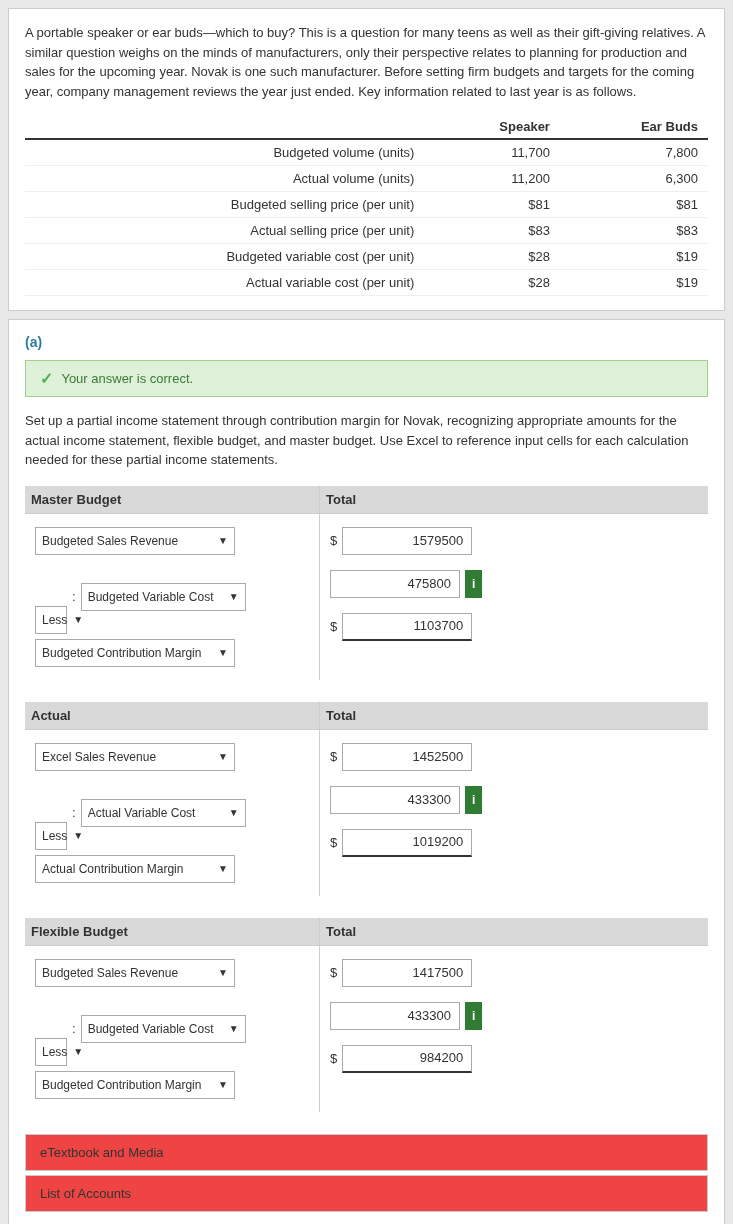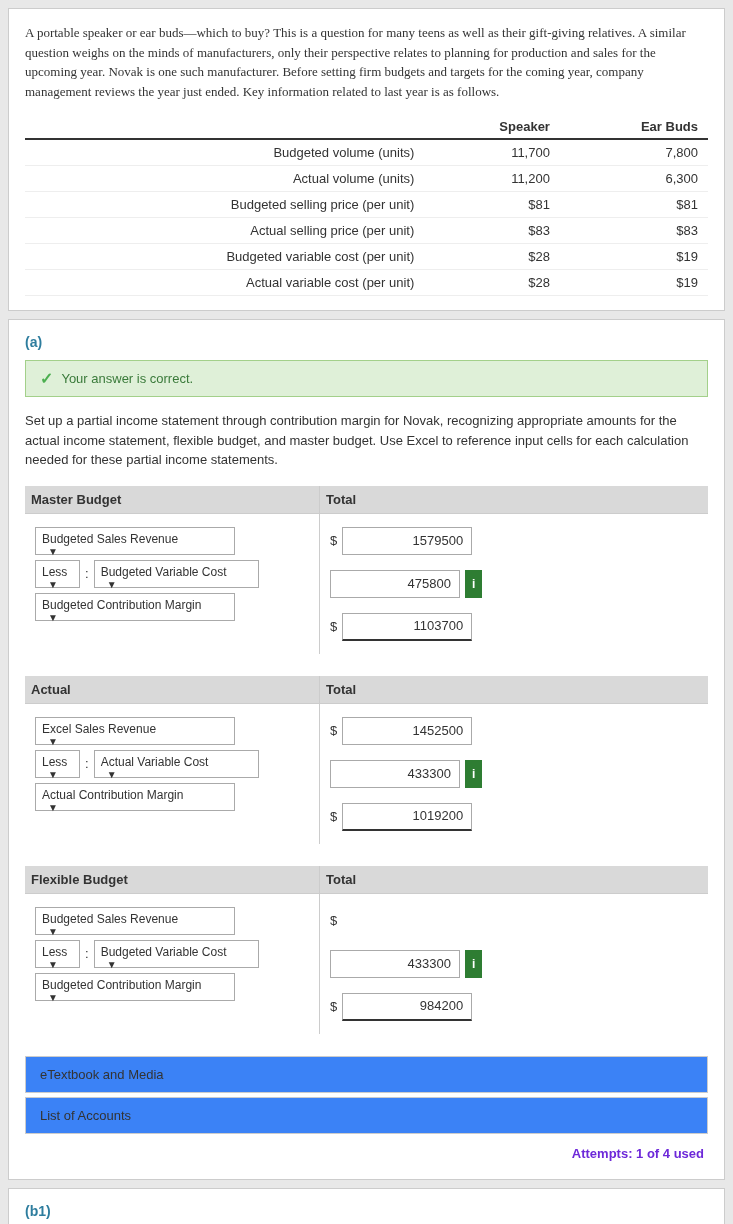--- a/index.html
+++ b/index.html
@@ -15,21 +15,20 @@
       background: #fff;
       border: 1px solid #ccc;
       margin: 8px;
       padding: 14px 16px;
     }
 
     .intro-text {
       font-size: 13px;
       line-height: 1.5;
       color: #333;
-      font-family: Liberation Serif, serif;
     }
 
     
     .data-table {
       width: 100%;
       border-collapse: collapse;
       margin-top: 14px;
     }
     .data-table th {
       text-align: right;
@@ -79,37 +78,38 @@
       margin-bottom: 16px;
       color: #333;
     }
 
     .dropdown-select {
       border: 1px solid #aaa;
       background: #fff;
       padding: 4px 6px;
       font-size: 12px;
       display: flex;
+      align-items: center;
       justify-content: space-between;
       cursor: pointer;
       height: 28px;
-      flex-direction: column;
     }
 
     .dropdown-select .caret {
       margin-left: 6px;
       font-size: 10px;
     }
 
     .main-dropdown {
       width: 200px;
     }
 
     .less-dropdown {
-      width: 45px;
+      width: 32px;
+      margin-top: 46px;
     }
 
     .colon {
       font-size: 13px;
       color: #333;
     }
 
     .cost-dropdown {
       width: 165px;
     }
@@ -204,21 +204,21 @@
     }
 
     
     .bottom-link {
       border: 1px solid #ccc;
       padding: 10px 14px;
       margin: 4px 0;
       cursor: pointer;
       font-size: 13px;
       color: #333;
-      background: #3b82f6;
+      background: #ef4444;
     }
 
     .attempts-line {
       text-align: right;
       font-size: 13px;
       font-weight: bold;
       margin-top: 8px;
       padding: 4px;
       color: #6d28d9;
     }
@@ -421,20 +421,21 @@
               <span class="caret">▼</span>
             </div>
           </div>
         </div>
       </div>
       <div class="col-right">
         <div class="col-header">Total</div>
         <div class="right-col-body">
           <div class="right-row">
             <span class="dollar-sign">$</span>
+            <div class="value-box value-box-wide">1417500</div>
           </div>
           <div class="right-row">
             <div class="value-box value-box-wide">433300</div>
             <button class="info-btn">i</button>
           </div>
           <div class="right-row">
             <span class="dollar-sign">$</span>
             <div class="value-box value-box-wide underline-value">984200</div>
           </div>
         </div>

